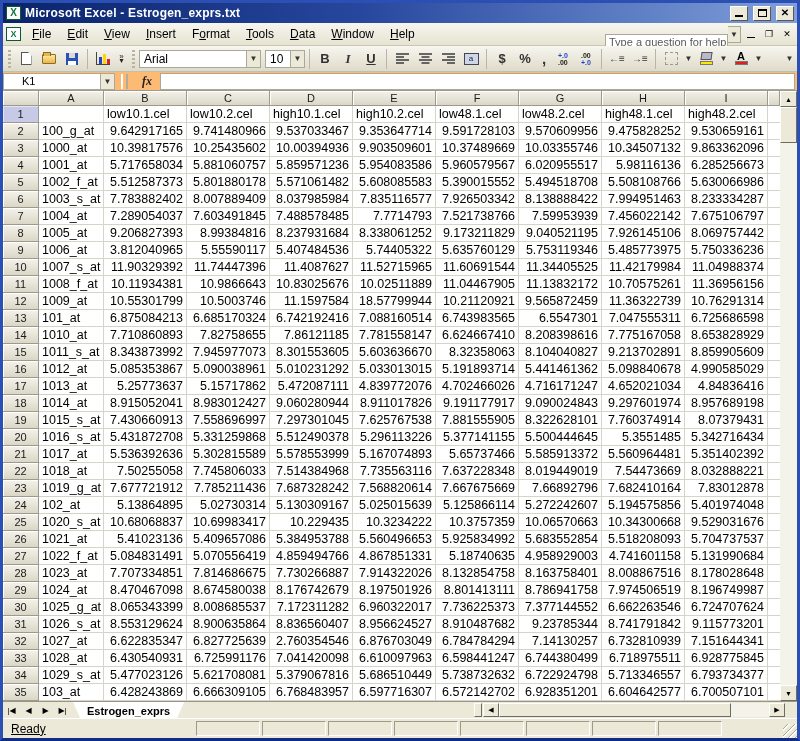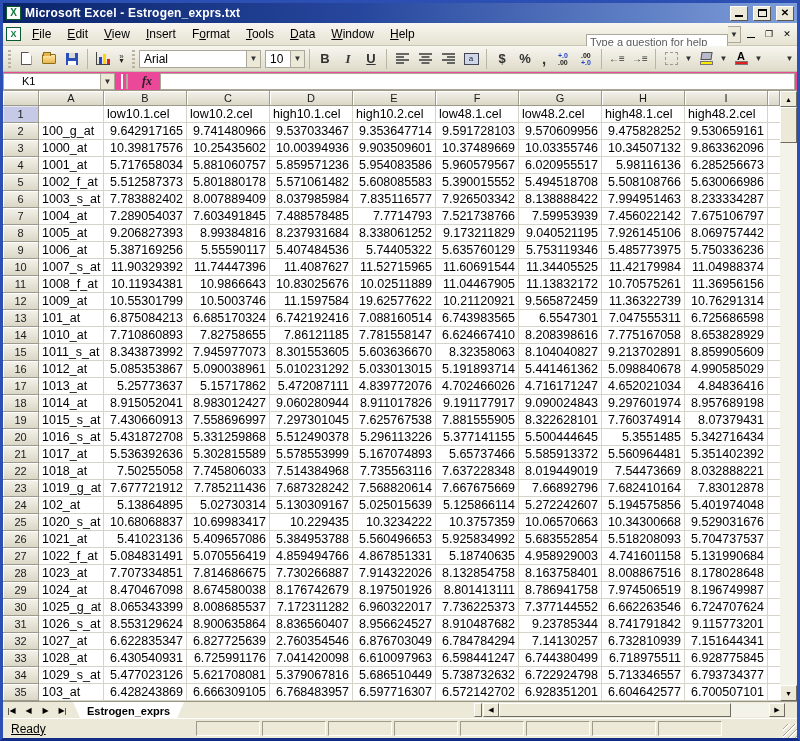--- a/index.html
+++ b/index.html
@@ -25,21 +25,21 @@
   .glyph-max{width:9px;height:8px;border:1px solid #000;border-top:2px solid #000;}
   .glyph-x{font-size:10px;font-weight:bold;line-height:1;}
 
   
   .menubar{height:23px;flex:0 0 23px;display:flex;align-items:center;font-size:12px;
     background:linear-gradient(#F7F6EF,#E6E3D2);border-bottom:1px solid #C9C6B4;padding:0 2px;}
   .wb-icon{width:15px;height:14px;background:#fff;border:1px solid #0a5c2e;display:flex;align-items:center;justify-content:center;
     color:#0e7a3c;font-size:9px;font-weight:bold;margin:0 3px 0 1px;}
   .menu-item{padding:12px 8px;color:#000;white-space:nowrap;}
   .menu-spacer{flex:1;}
-  .helpbox{width:142px;height:17px;background:#fff;border:1px solid #ACA899;display:flex;align-items:center;
+  .helpbox{width:123px;height:17px;background:#fff;border:1px solid #ACA899;display:flex;align-items:center;
     font-size:11px;color:#5a5a5a;padding:0 3px;white-space:nowrap;overflow:hidden;margin-top:16px;}
   .help-drop{width:13px;height:17px;background:#ECE9D8;border:1px solid #ACA899;border-left:none;
     display:flex;align-items:center;justify-content:center;font-size:8px;color:#333;}
   .mbtn{width:16px;height:14px;display:flex;align-items:center;justify-content:center;font-size:9px;color:#000;margin-left:2px;}
 
   
   .toolbar{height:26px;flex:0 0 26px;display:flex;align-items:center;gap:1px;
     background:linear-gradient(#F7F6EF,#DFDBCA);border-bottom:1px solid #C2BFAD;padding:0 2px;font-size:11px;}
   .grip{width:3px;height:18px;margin:0 3px;
     background:repeating-linear-gradient(180deg,#b7b4a2 0 2px,transparent 2px 4px);}
@@ -70,21 +70,21 @@
   .icon-borders{width:13px;height:13px;border:1px dashed #9a9a9a;}
   .stack-ic{display:flex;flex-direction:column;align-items:center;gap:1px;}
   .icon-bucket{width:11px;height:8px;background:#b9b9c9;border:1px solid #555;transform:skewX(-8deg);}
   .bar{width:13px;height:4px;border:1px solid #777;}
   .bar.yellow{background:#ffe800;}
   .bar.red{background:#e02020;}
   .fontA{font-weight:bold;font-size:11px;line-height:8px;color:#000;}
   .tb-drop{width:11px;display:flex;align-items:center;justify-content:center;font-size:8px;color:#333;height:20px;}
 
   
-  .formulabar{height:19px;flex:0 0 19px;display:flex;align-items:center;background:#ec4899;
+  .formulabar{height:19px;flex:0 0 19px;display:flex;align-items:center;background:#fdba74;
     border-bottom:1px solid #9e9b8a;padding:0;}
   .namebox{width:97px;height:17px;background:#fff;border:1px solid #ACA899;border-right:none;
     display:flex;align-items:center;font-size:11px;padding-left:18px;}
   .name-drop{width:15px;height:17px;background:#ECE9D8;border:1px solid #ACA899;
     display:flex;align-items:center;justify-content:center;font-size:8px;color:#333;}
   .fb-grip{width:7px;height:15px;margin:0 6px;border-left:2px solid #fff;border-right:2px solid #b0ad9c;}
   .fx{font-style:italic;font-weight:bold;font-size:12px;font-family:"Liberation Serif",serif;padding:0 8px;color:#222;}
   .formula-field{flex:1;height:17px;background:#fff;border:1px solid #ACA899;margin-right:2px;}
 
   
@@ -395,21 +395,21 @@
         <div class="cell num">8.99384816</div>
         <div class="cell num">8.237931684</div>
         <div class="cell num">8.338061252</div>
         <div class="cell num">9.173211829</div>
         <div class="cell num">9.040521195</div>
         <div class="cell num">7.926145106</div>
         <div class="cell num">8.069757442</div>
         <div class="cell sliver"></div>
         <div class="hdr">9</div>
         <div class="cell">1006_at</div>
-        <div class="cell num">5.387169256</div>
+        <div class="cell num">3.812040965</div>
         <div class="cell num">5.55590117</div>
         <div class="cell num">5.407484536</div>
         <div class="cell num">5.74405322</div>
         <div class="cell num">5.635760129</div>
         <div class="cell num">5.753119346</div>
         <div class="cell num">5.485773975</div>
         <div class="cell num">5.750336236</div>
         <div class="cell sliver"></div>
         <div class="hdr">10</div>
         <div class="cell">1007_s_at</div>
@@ -431,21 +431,21 @@
         <div class="cell num">11.04467905</div>
         <div class="cell num">11.13832172</div>
         <div class="cell num">10.70575261</div>
         <div class="cell num">11.36956156</div>
         <div class="cell sliver"></div>
         <div class="hdr">12</div>
         <div class="cell">1009_at</div>
         <div class="cell num">10.55301799</div>
         <div class="cell num">10.5003746</div>
         <div class="cell num">11.1597584</div>
-        <div class="cell num">19.62577622</div>
+        <div class="cell num">18.57799944</div>
         <div class="cell num">10.21120921</div>
         <div class="cell num">9.565872459</div>
         <div class="cell num">11.36322739</div>
         <div class="cell num">10.76291314</div>
         <div class="cell sliver"></div>
         <div class="hdr">13</div>
         <div class="cell">101_at</div>
         <div class="cell num">6.875084213</div>
         <div class="cell num">6.685170324</div>
         <div class="cell num">6.742192416</div>

